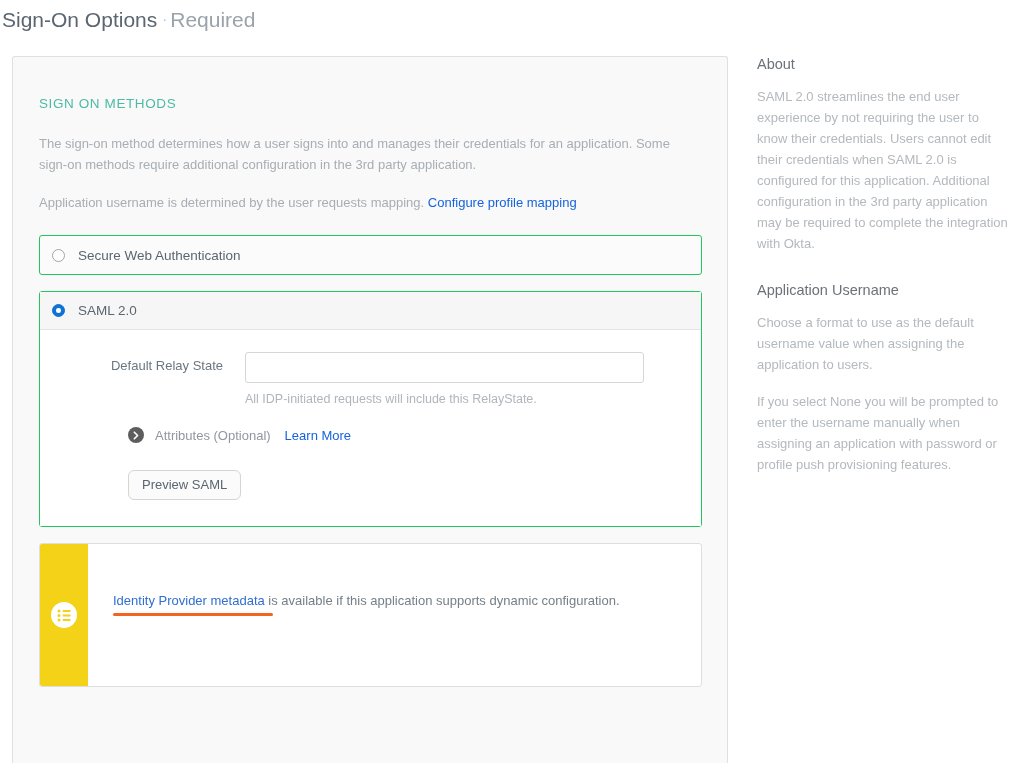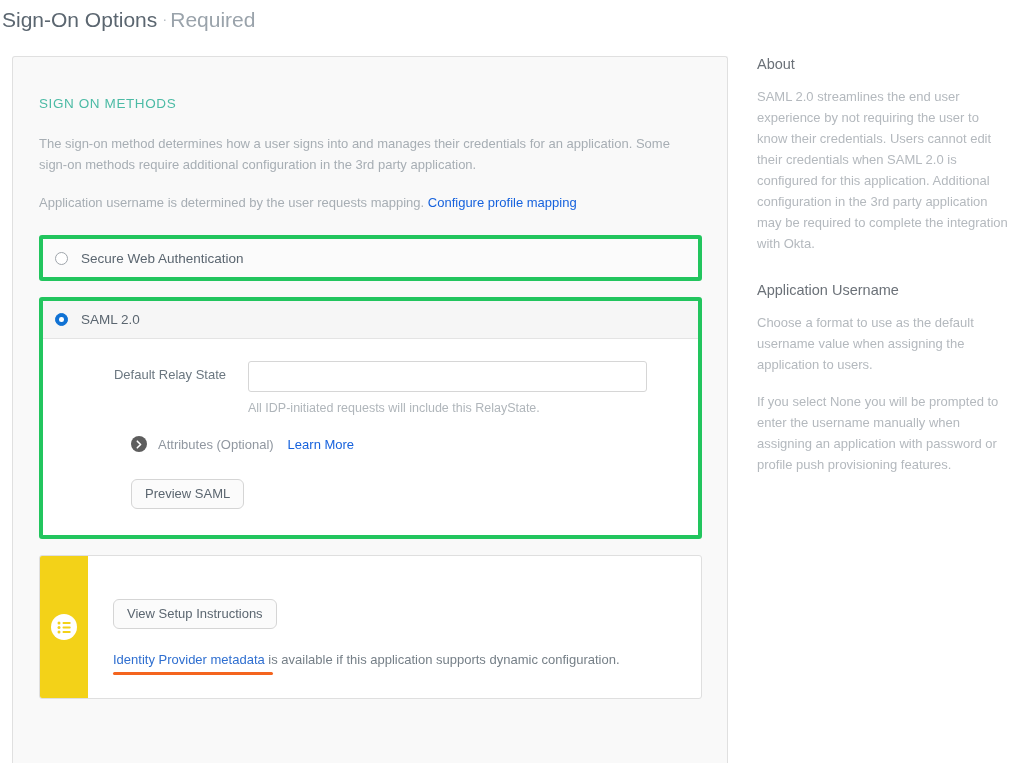--- a/index.html
+++ b/index.html
@@ -87,21 +87,21 @@
     cursor: pointer;
   }
 
   
   .options {
     margin: 22px 25px 0 26px;
   }
 
   .option {
     background: #fbfbfb;
-    border: 4px solid #22c55e;
+    border: 1px solid #22c55e;
     border-radius: 3px;
     margin-bottom: 16px;
   }
 
   .option-head {
     display: flex;
     align-items: center;
     height: 38px;
     padding: 0 0 0 12px;
   }
@@ -369,23 +369,20 @@
               <circle cx="2" cy="2" r="1.5" fill="#f3d218"></circle>
               <rect x="5.5" y="1.1" width="8.2" height="1.9" rx="0.9" fill="#f3d218"></rect>
               <circle cx="2" cy="6.5" r="1.5" fill="#f3d218"></circle>
               <rect x="5.5" y="5.6" width="8.2" height="1.9" rx="0.9" fill="#f3d218"></rect>
               <circle cx="2" cy="11" r="1.5" fill="#f3d218"></circle>
               <rect x="5.5" y="10.1" width="8.2" height="1.9" rx="0.9" fill="#f3d218"></rect>
             </svg>
           </span>
         </div>
         <div class="callout-body">
-          <div class="callout-btn-wrap">
-            <button class="btn">View Setup Instructions</button>
-          </div>
           <div class="meta-line">
             <a class="meta-link" href="#">Identity Provider metadata</a><span> is available if this application supports dynamic configuration.</span>
             <span class="annotation-underline"></span>
           </div>
         </div>
       </div>
 
 
     </div>
   </div>

